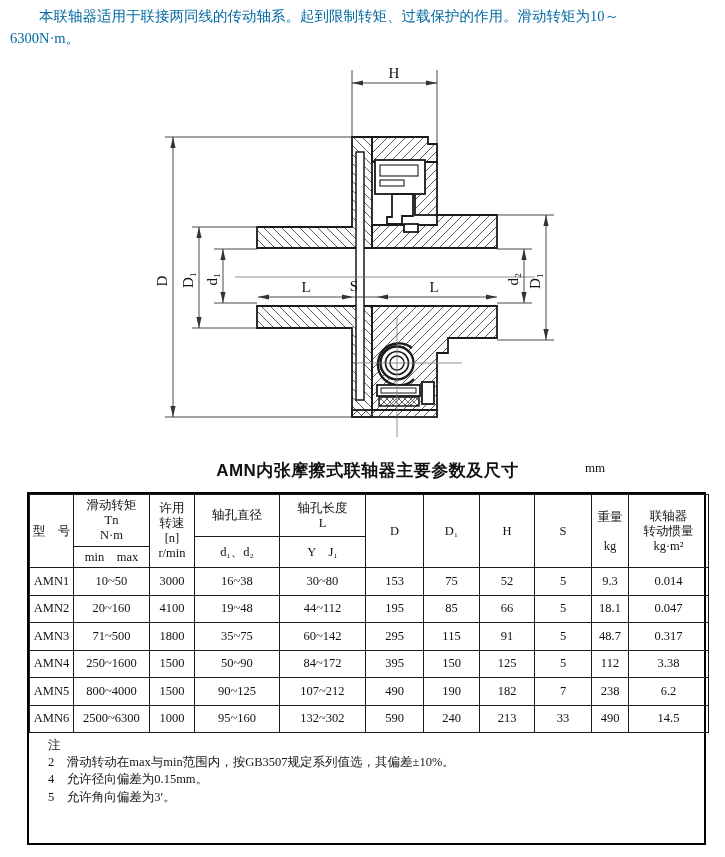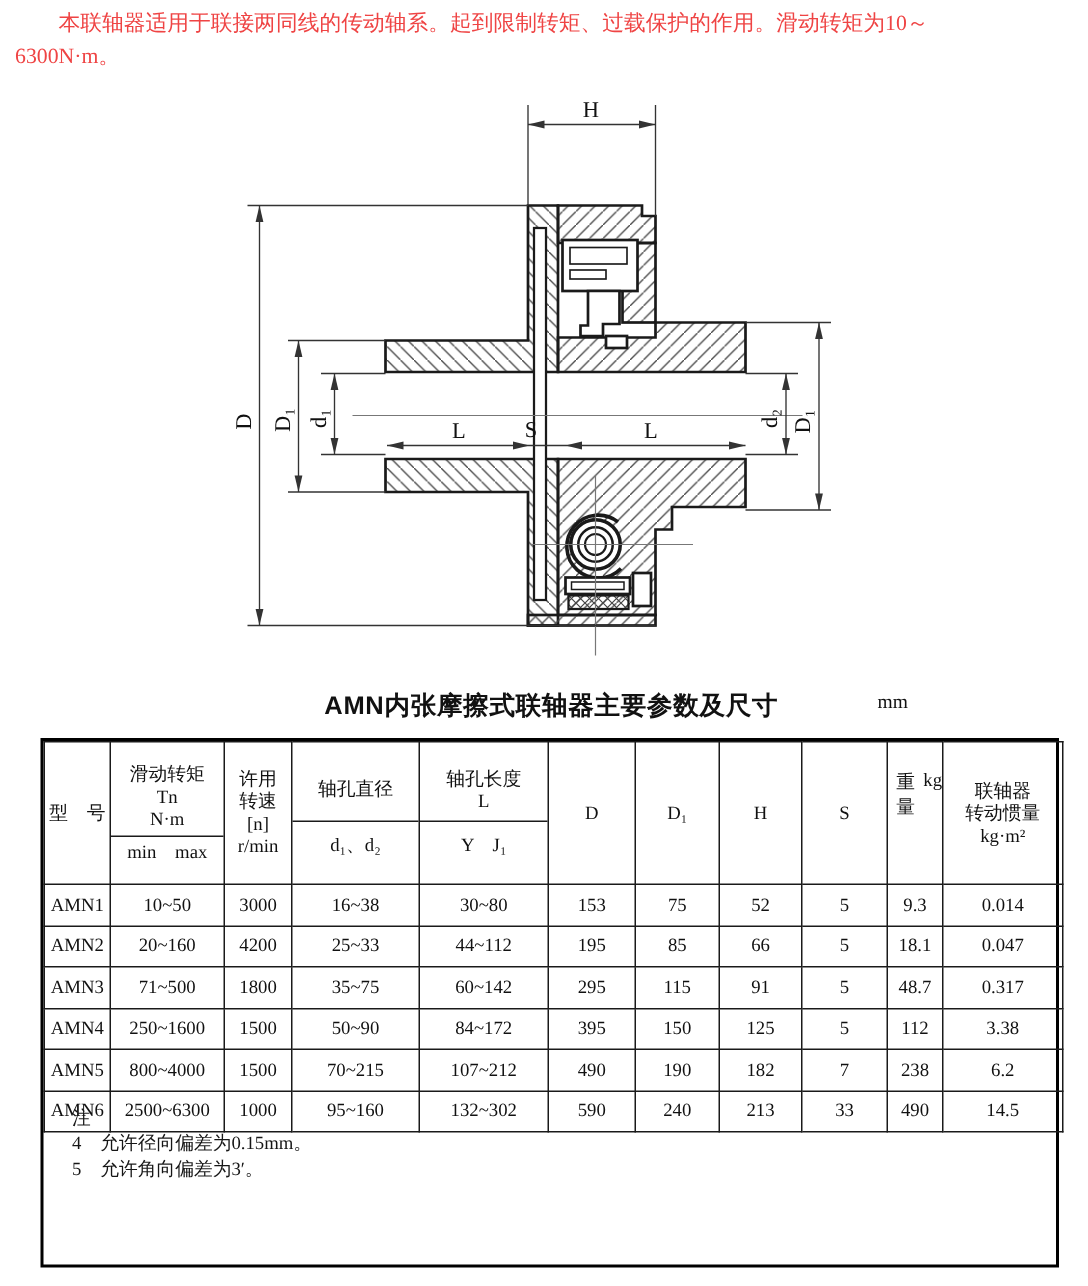--- a/index.html
+++ b/index.html
@@ -2,41 +2,41 @@
 <html><head>
 <meta charset="utf-8">
 <style>
   html,body{margin:0;padding:0;}
   body{
     width:725px;height:857px;position:relative;overflow:hidden;
     background:#ffffff;color:#111;
     font-family:"Liberation Serif",serif;
   }
   
-  .intro{position:absolute;left:10px;top:5px;width:706px;font-size:14.5px;line-height:22px;color:#ef4444;}
+  .intro{position:absolute;left:10px;top:5px;width:706px;font-size:14.5px;line-height:22px;color:#0369a1;}
   .intro .l1{text-indent:2em;}
   
   .drawing{position:absolute;left:150px;top:60px;}
   
   .tbl-title-row{position:absolute;left:28px;top:459px;width:679px;height:20px;}
   .tbl-title{width:100%;text-align:center;font-family:"Liberation Sans",sans-serif;font-weight:700;font-size:17px;letter-spacing:.5px;}
   .tbl-unit{position:absolute;left:557px;top:1px;font-family:Liberation Serif, serif;font-weight:400;font-size:13px;}
   
   .tbl-wrap{position:absolute;left:27px;top:492px;width:679px;height:353px;border:2px solid #000;box-sizing:border-box;background:#fff;}
   table{border-collapse:collapse;table-layout:fixed;width:100%;}
   th,td{border:1px solid #1a1a1a;padding:0;text-align:center;font-weight:normal;font-size:12.5px;color:#111;}
   thead th{height:72px;vertical-align:middle;}
   tbody tr{height:27.5px;}
   .hcell{display:flex;flex-direction:column;height:72px;}
   .htop{flex:1;display:flex;flex-direction:column;justify-content:center;line-height:15px;}
   .hbot{border-top:1px solid #1a1a1a;display:flex;align-items:center;justify-content:center;}
   .hbot.short{height:20px;text-align:right;}
   .hbot.tall{height:30px;}
   .lh15{line-height:15px;}
-  .weight-cell{display:flex;flex-direction:row;justify-content:space-around;height:58px;padding:18px 0;}
+  .weight-cell{display:flex;flex-direction:column;justify-content:space-around;height:58px;padding:7px 0;}
   
   .notes{position:absolute;left:0;right:0;top:238px;bottom:0;padding:5px 10px 0 19px;text-align:left;font-size:12.5px;line-height:17.2px;color:#161616;}
   .notes div{white-space:nowrap;}
 </style>
 </head>
 <body>
 
 <div class="intro">
   <div class="l1">本联轴器适用于联接两同线的传动轴系。起到限制转矩、过载保护的作用。滑动转矩为10～</div>
   <div class="l2">6300N·m。</div>
@@ -225,22 +225,22 @@
         <td>153</td>
         <td>75</td>
         <td>52</td>
         <td>5</td>
         <td>9.3</td>
         <td>0.014</td>
       </tr>
       <tr>
         <td>AMN2</td>
         <td>20~160</td>
-        <td>4200</td>
-        <td>25~33</td>
+        <td>4100</td>
+        <td>19~48</td>
         <td>44~112</td>
         <td>195</td>
         <td>85</td>
         <td>66</td>
         <td>5</td>
         <td>18.1</td>
         <td>0.047</td>
       </tr>
       <tr>
         <td>AMN3</td>
@@ -265,21 +265,21 @@
         <td>150</td>
         <td>125</td>
         <td>5</td>
         <td>112</td>
         <td>3.38</td>
       </tr>
       <tr>
         <td>AMN5</td>
         <td>800~4000</td>
         <td>1500</td>
-        <td>70~215</td>
+        <td>90~125</td>
         <td>107~212</td>
         <td>490</td>
         <td>190</td>
         <td>182</td>
         <td>7</td>
         <td>238</td>
         <td>6.2</td>
       </tr>
       <tr>
         <td>AMN6</td>
@@ -292,16 +292,17 @@
         <td>213</td>
         <td>33</td>
         <td>490</td>
         <td>14.5</td>
       </tr>
     </tbody>
   </table>
 
   <div class="notes">
     <div>注</div>
+    <div>2　滑动转动在max与min范围内，按GB3507规定系列值选，其偏差±10%。</div>
     <div>4　允许径向偏差为0.15mm。</div>
     <div>5　允许角向偏差为3′。</div>
   </div>
 </div>
 
 </body></html>

